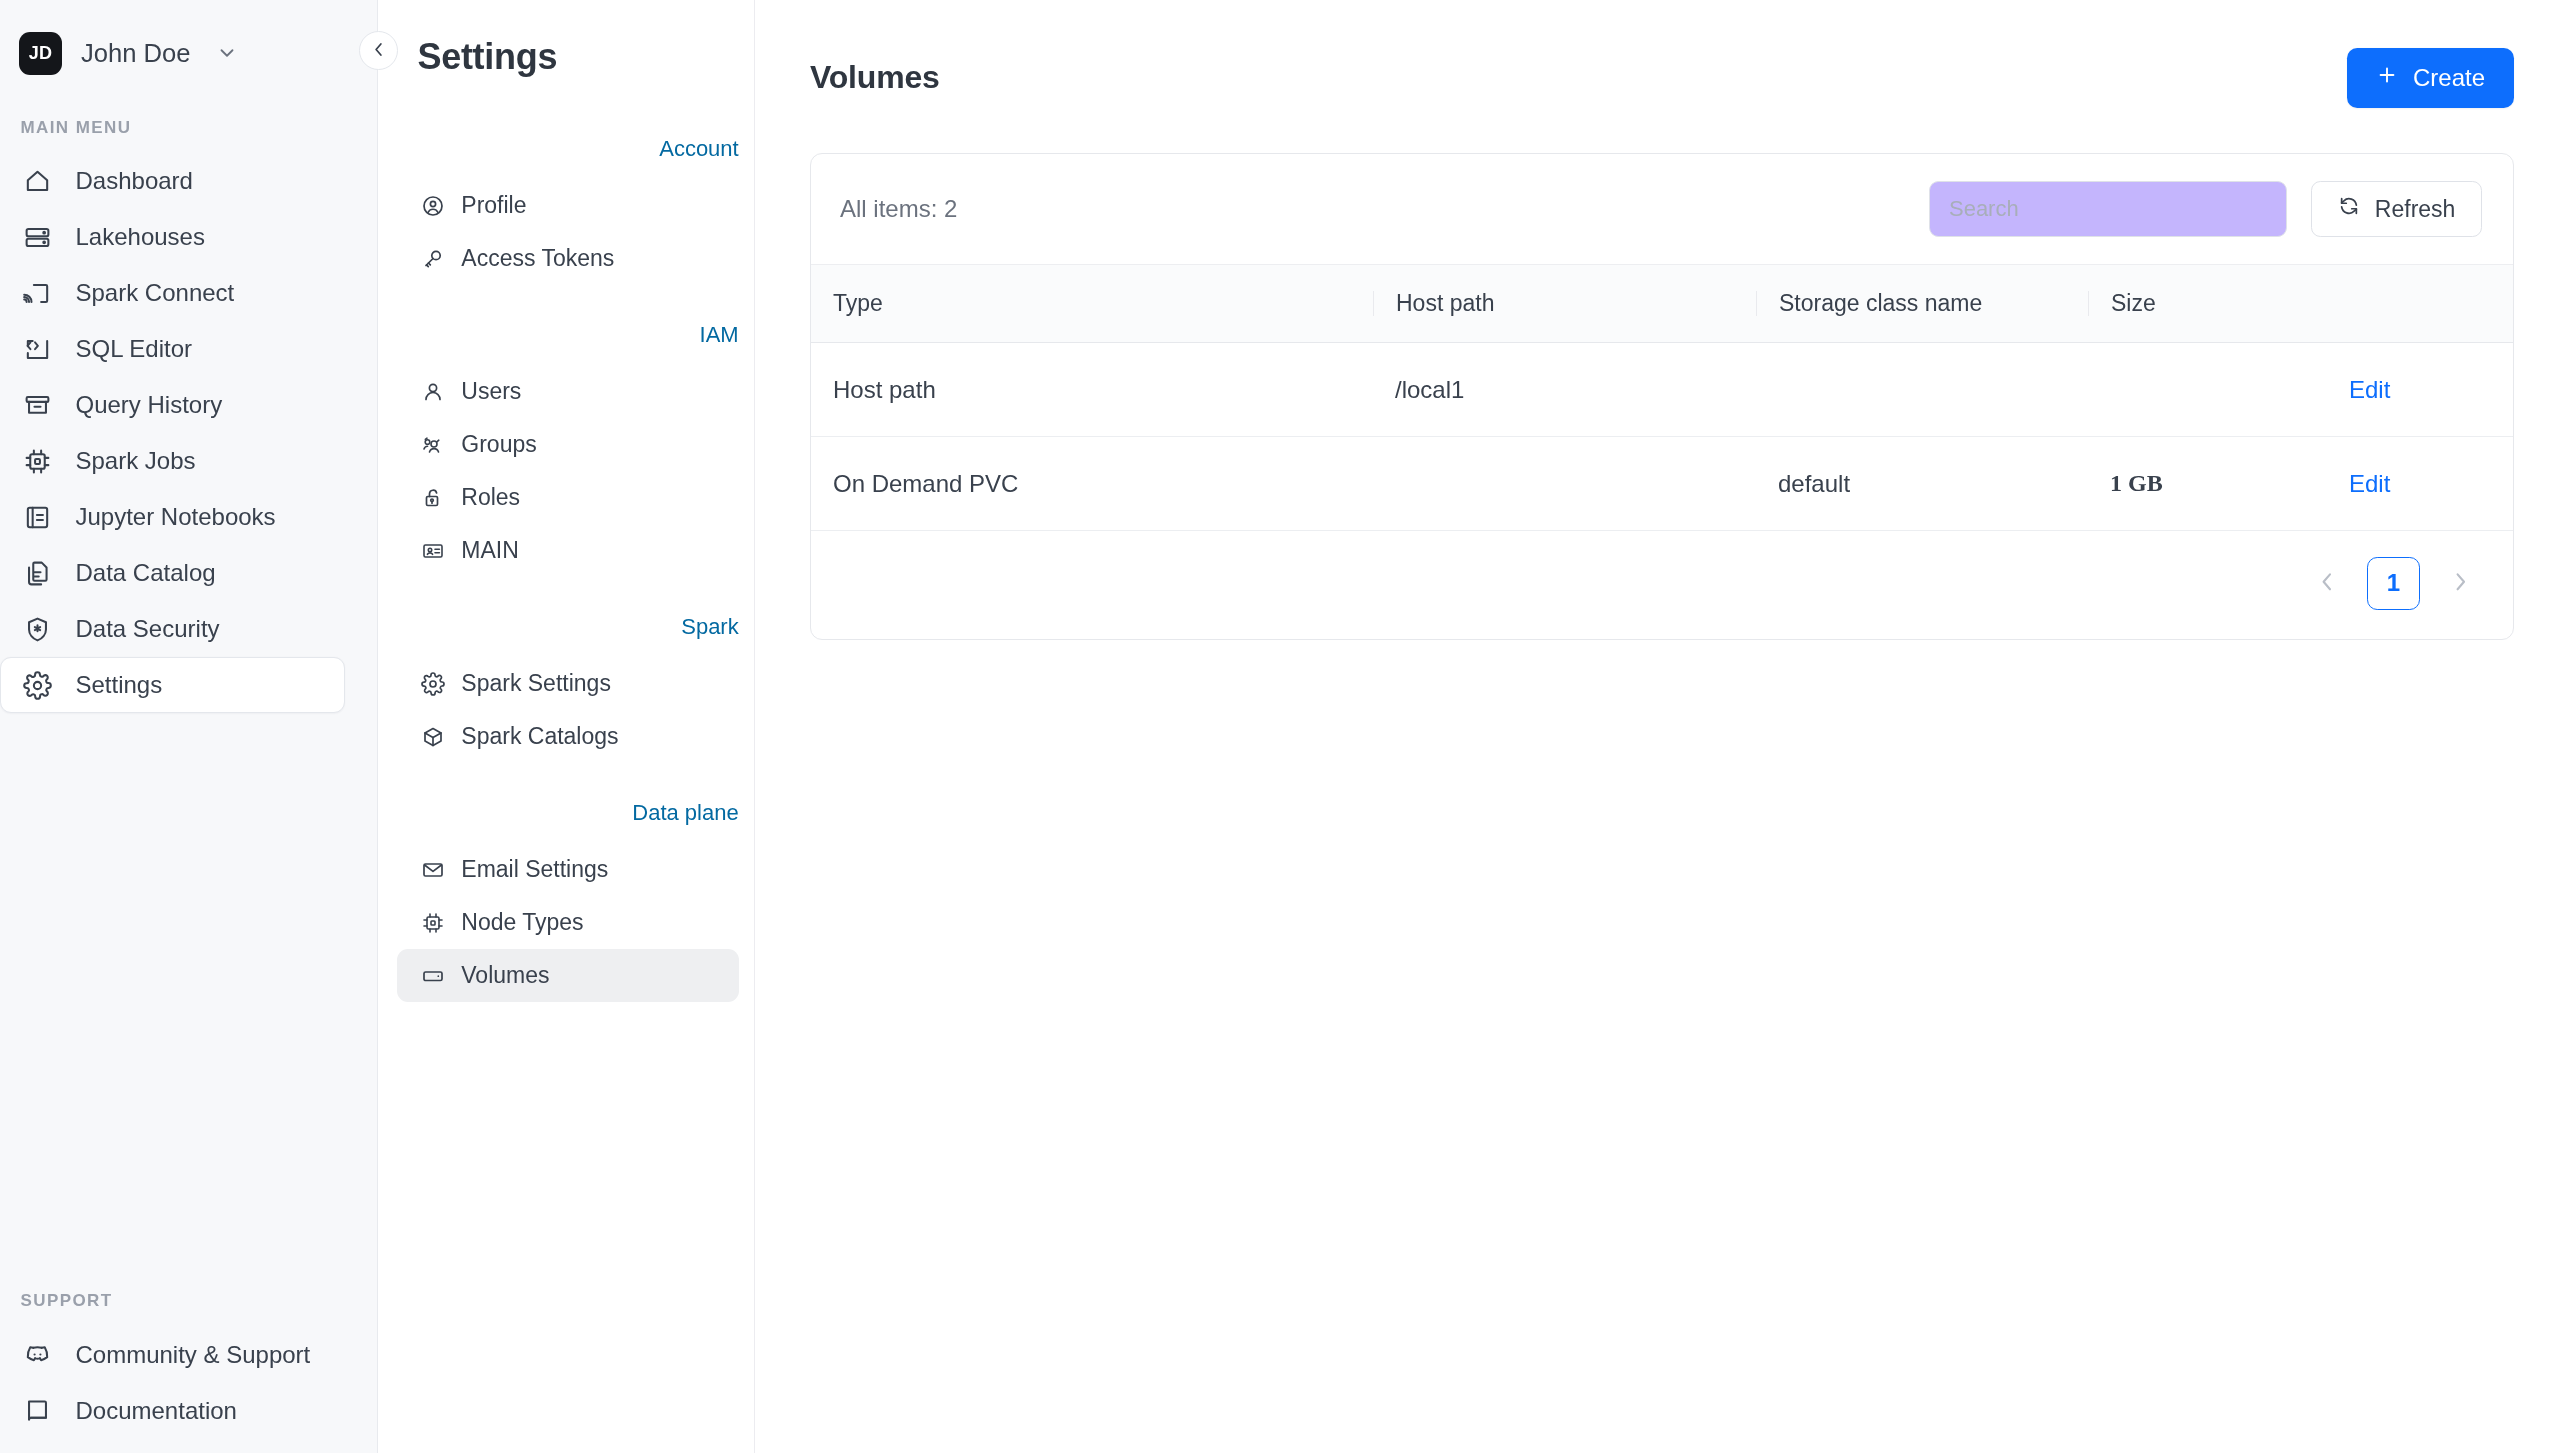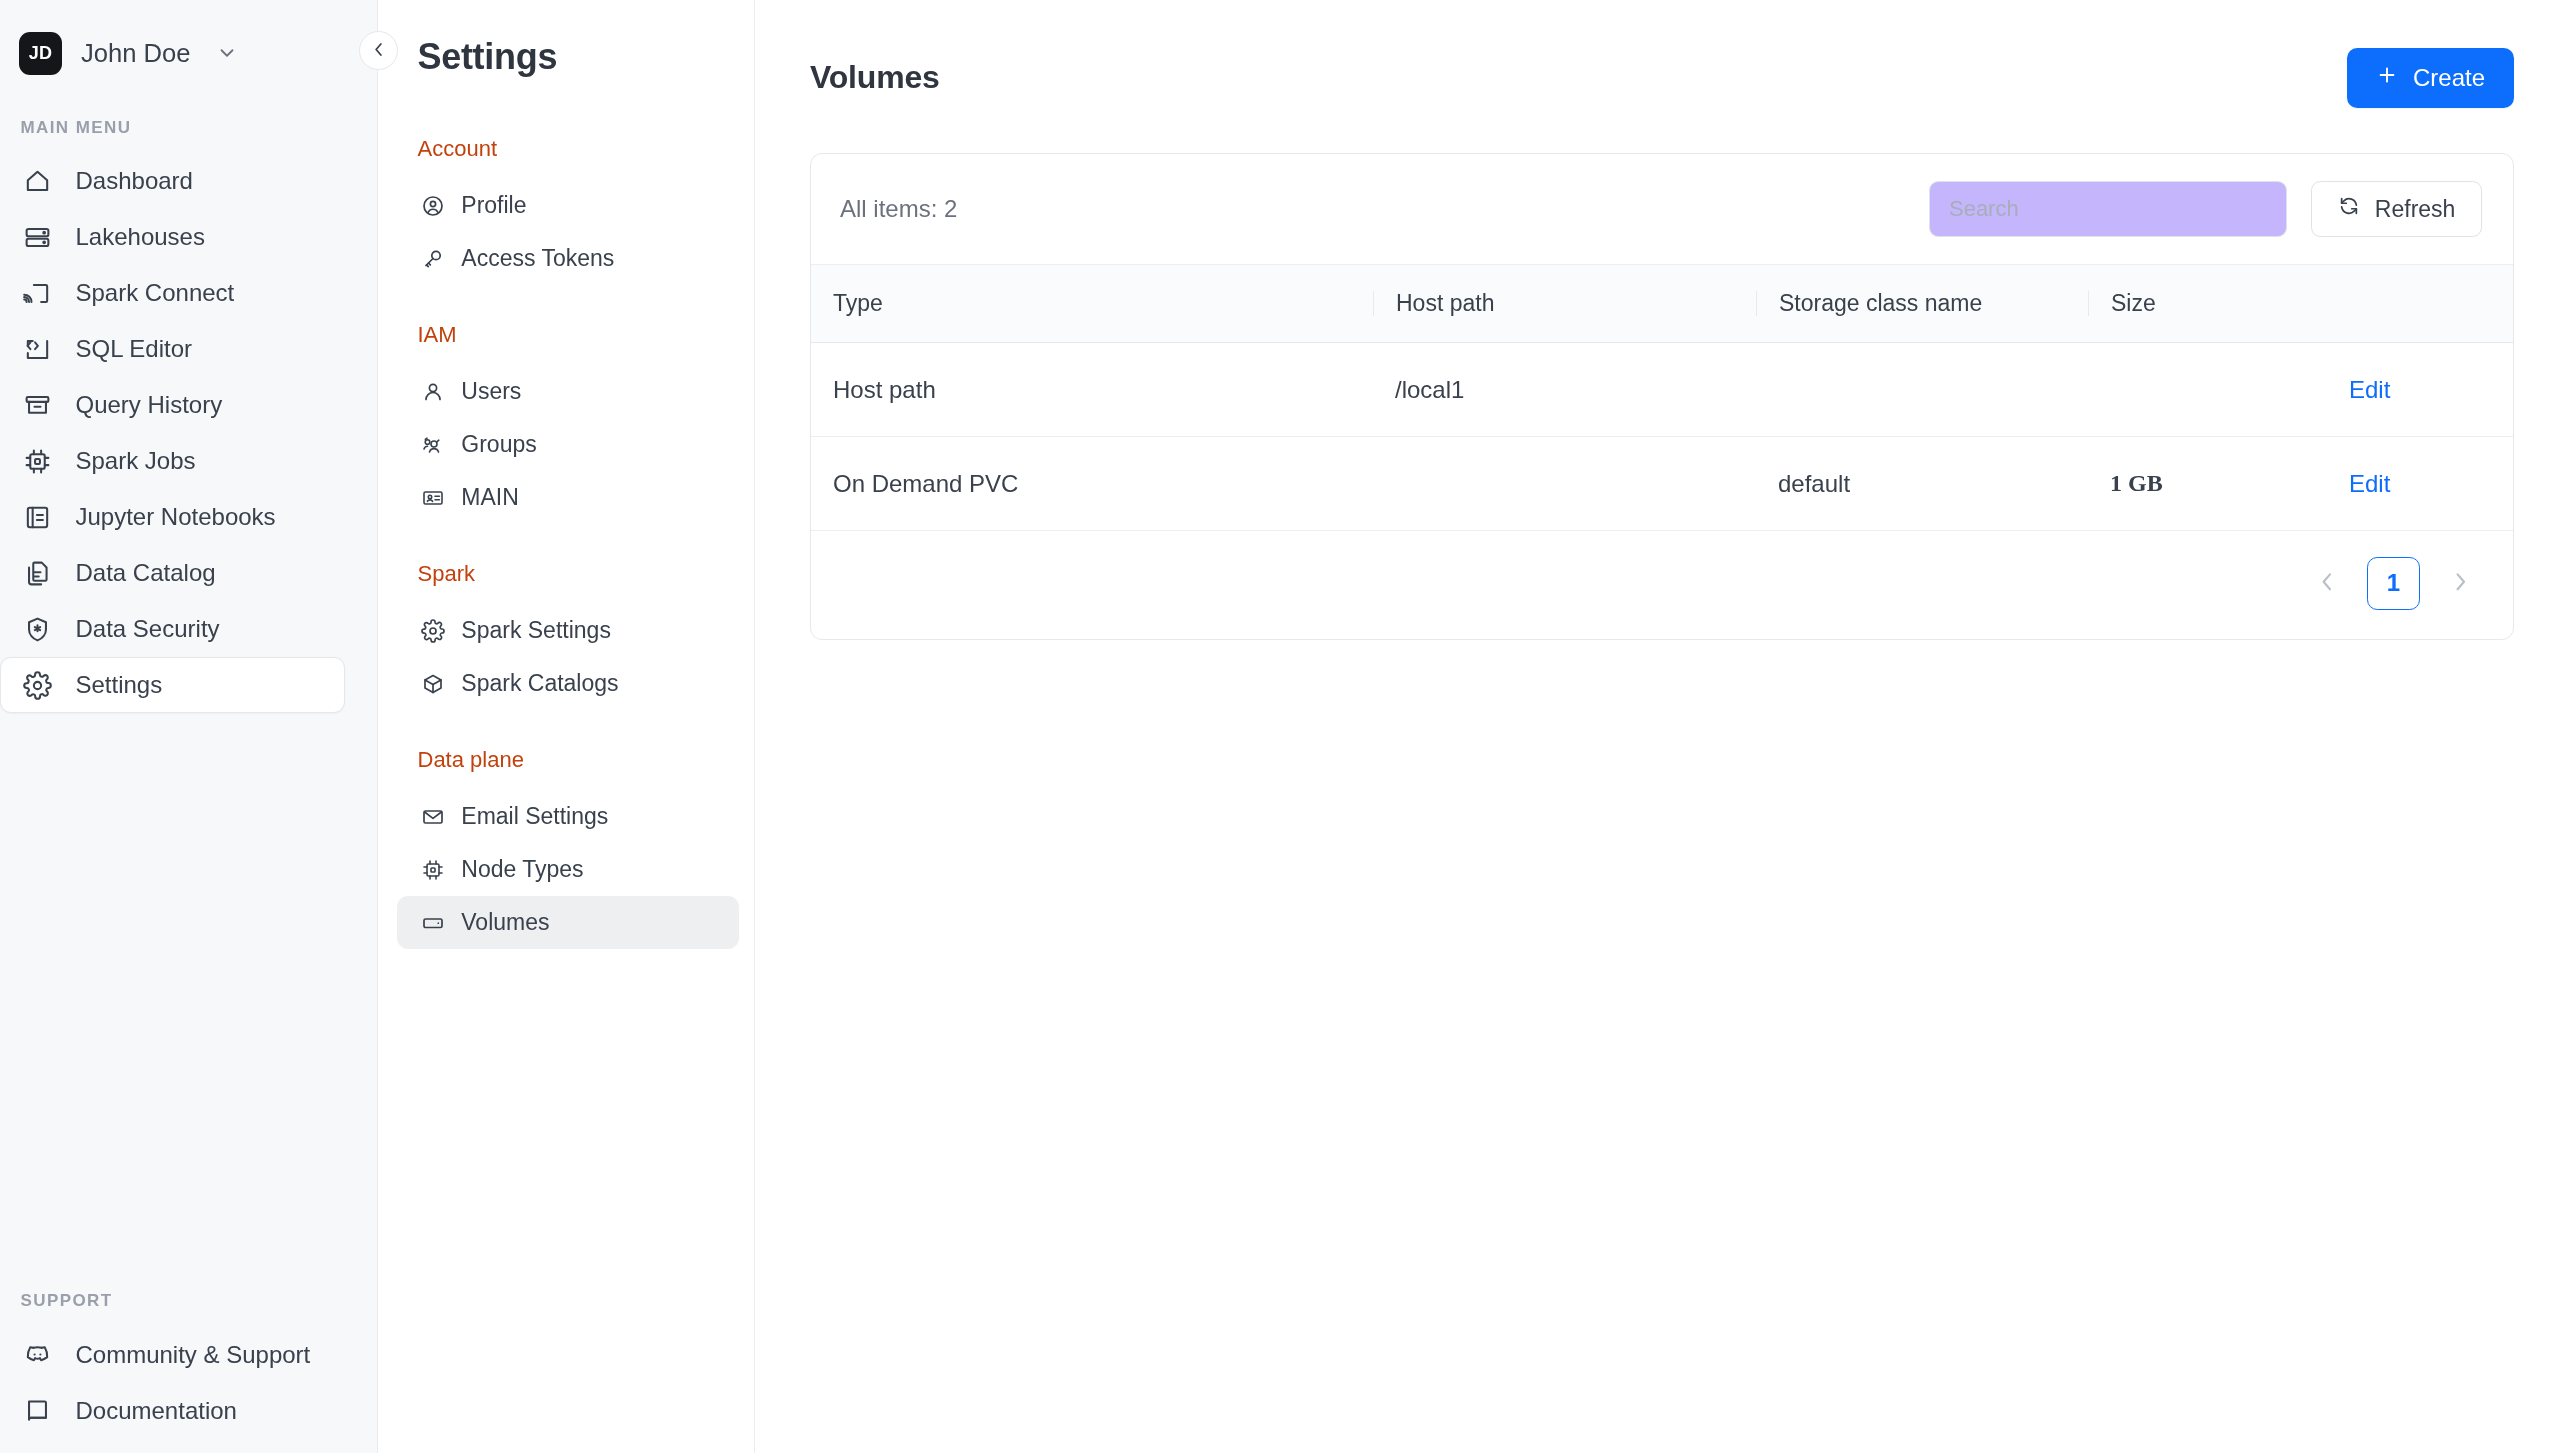--- a/index.html
+++ b/index.html
@@ -60,21 +60,21 @@
     cursor: pointer; z-index: 20;
   }
 
   
   .settings-col {
     width: 377px; flex: 0 0 377px; height: 1454px;
     background: #ffffff; border-right: 1.7px solid #ececf0;
     padding: 36px 15.3px 0 19px;
   }
   .settings-title { font-size: 36px; font-weight: 700; color: #2f3640; padding-left: 20.5px; margin-bottom: 58px; letter-spacing: -0.3px; }
-  .group-label { font-size: 22px; color: #c2410c; padding-left: 20.5px; margin-bottom: 17px; margin-top: 37px; }
+  .group-label { font-size: 22px; color: #0369a1; padding-left: 20.5px; margin-bottom: 17px; margin-top: 37px; text-align: right; }
   .group-label.first { margin-top: 0; }
   .sitem {
     display: flex; align-items: center; gap: 15.3px;
     height: 53px; padding-left: 22px; border-radius: 11px; cursor: pointer;
   }
   .sitem .ico { width: 27px; height: 27px; flex: 0 0 27px; display: flex; align-items: center; justify-content: center; }
   .sitem .lbl { font-size: 23px; color: #39414d; white-space: nowrap; }
   .sitem.active { background: #eeeff1; }
 
   
@@ -368,20 +368,31 @@
         <svg width="24" height="24" viewBox="0 0 24 24" fill="none" stroke="#39414d" stroke-width="1.6" stroke-linecap="round" stroke-linejoin="round">
             <circle cx="13" cy="11" r="3"></circle>
             <path d="M8.5 19a4.7 4.7 0 0 1 9 0"></path>
             <circle cx="6.5" cy="9" r="2.3"></circle>
             <path d="M3 16a3.8 3.8 0 0 1 3.6-2.8"></path>
             <path d="M4.3 6.4 6 5.2"></path>
             <path d="M16.2 8.6l1.6-1.4"></path>
           </svg>
       </span>
       <span class="lbl">Groups</span>
+    </div>
+    <div class="sitem">
+      <span class="ico">
+        <svg width="24" height="24" viewBox="0 0 24 24" fill="none" stroke="#39414d" stroke-width="1.7" stroke-linecap="round" stroke-linejoin="round">
+            <rect x="5.5" y="10.5" width="11" height="9" rx="1.3"></rect>
+            <path d="M8.5 10.5V7.8A3.6 3.6 0 0 1 15.6 7"></path>
+            <circle cx="11" cy="14.3" r="1.3"></circle>
+            <path d="M11 15.6v1.6"></path>
+          </svg>
+      </span>
+      <span class="lbl">Roles</span>
     </div>
     <div class="sitem">
       <span class="ico">
         <svg width="24" height="24" viewBox="0 0 24 24" fill="none" stroke="#39414d" stroke-width="1.6" stroke-linecap="round" stroke-linejoin="round">
             <rect x="3" y="6" width="18" height="12" rx="1.4"></rect>
             <circle cx="9" cy="11" r="1.7"></circle>
             <path d="M6.4 15.3a3.1 3.1 0 0 1 5.2 0"></path>
             <line x1="14" y1="10.3" x2="18.4" y2="10.3"></line>
             <line x1="14" y1="13.7" x2="18.4" y2="13.7"></line>
           </svg>

